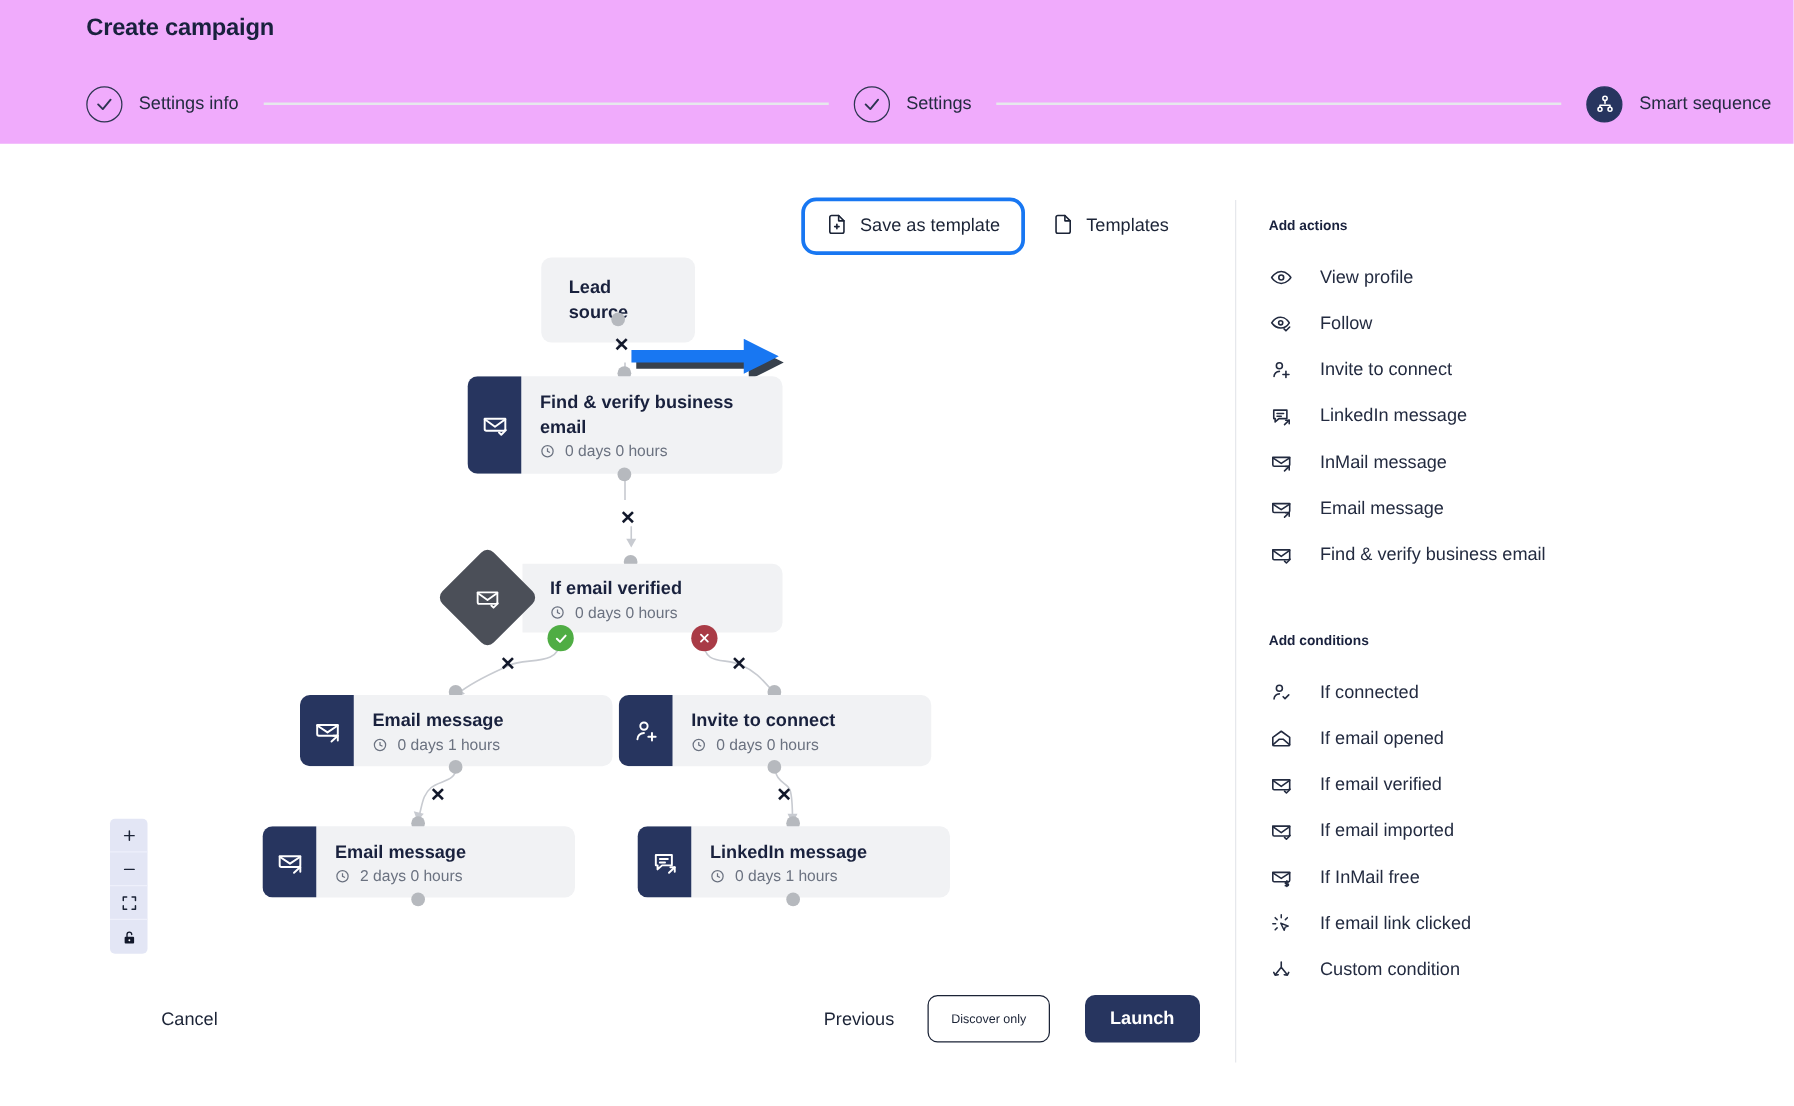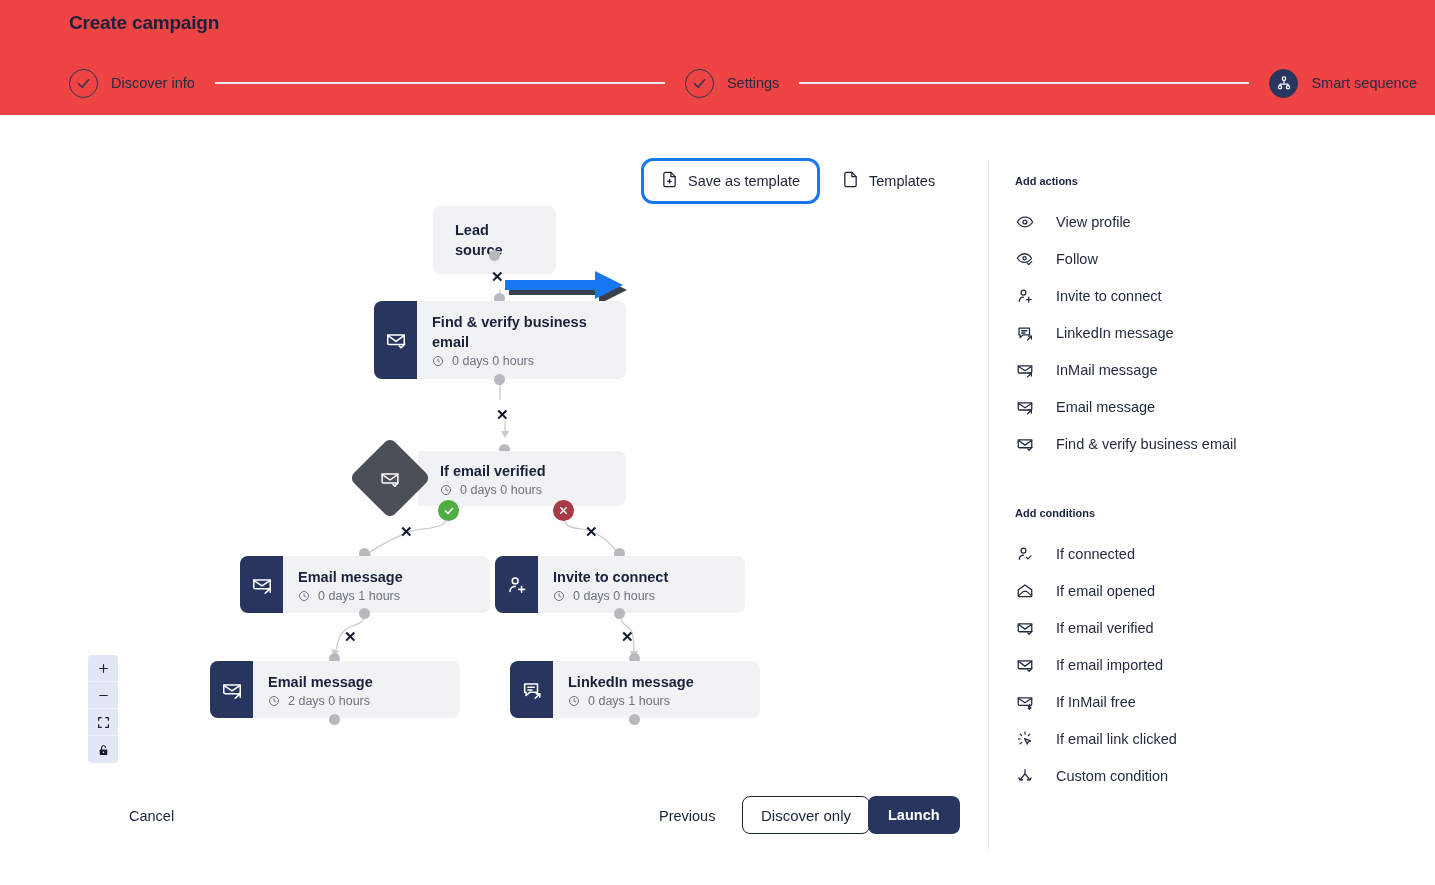--- a/index.html
+++ b/index.html
@@ -9,21 +9,21 @@
     font-family: "Liberation Sans", sans-serif;
     color: #1b2336;
     overflow: hidden;
   }
   .app { position: relative; width: 1435px; height: 885px; }
 
   
   .header {
     position: absolute; left: 0; top: 0;
     width: 1435px; height: 115px;
-    background: #ef4444;
+    background: #f0abfc;
   }
   .page-title {
     position: absolute; left: 69px; top: 12px;
     font-size: 19px; font-weight: 700; letter-spacing: -.2px;
     color: #19213d;
   }
   .stepper {
     position: absolute; left: 69px; top: 68px;
     width: 1348px; height: 30px;
     display: flex; align-items: center;
@@ -136,21 +136,21 @@
   
   .footer { position: absolute; left: 0; top: 685px; width: 988px; height: 85px; }
   .btn-text {
     position: absolute; background: none; border: none;
     font-size: 14.5px; color: #1b2336; cursor: pointer;
     font-family: "Liberation Sans", sans-serif;
   }
   .btn-outline {
     position: absolute; height: 38px; padding: 0 18px;
     border: 1.3px solid #1b2336; border-radius: 8px; background: #fff;
-    font-size: 15px; color: #1b2336; cursor: pointer;
+    font-size: 10px; color: #1b2336; cursor: pointer;
     font-family: "Liberation Sans", sans-serif;
   }
   .btn-primary {
     position: absolute; height: 38px; padding: 0 20px;
     border: none; border-radius: 8px; background: #27355f;
     font-size: 14.5px; font-weight: 700; color: #fff; cursor: pointer;
     font-family: "Liberation Sans", sans-serif;
   }
 
   
@@ -178,21 +178,21 @@
     <div class="page-title">Create campaign</div>
 
     <div class="stepper">
 
       <div class="step">
         <div class="step-circle">
           <svg width="15" height="15" viewBox="0 0 24 24" fill="none" stroke="#2c3550" stroke-width="2.4" stroke-linecap="round" stroke-linejoin="round">
               <polyline points="4,12 10,18 20,6"></polyline>
             </svg>
         </div>
-        <div class="step-label">Discover info</div>
+        <div class="step-label">Settings info</div>
       </div>
 
       <div class="step-line"></div>
 
       <div class="step">
         <div class="step-circle">
           <svg width="15" height="15" viewBox="0 0 24 24" fill="none" stroke="#2c3550" stroke-width="2.4" stroke-linecap="round" stroke-linejoin="round">
               <polyline points="4,12 10,18 20,6"></polyline>
             </svg>
         </div>

